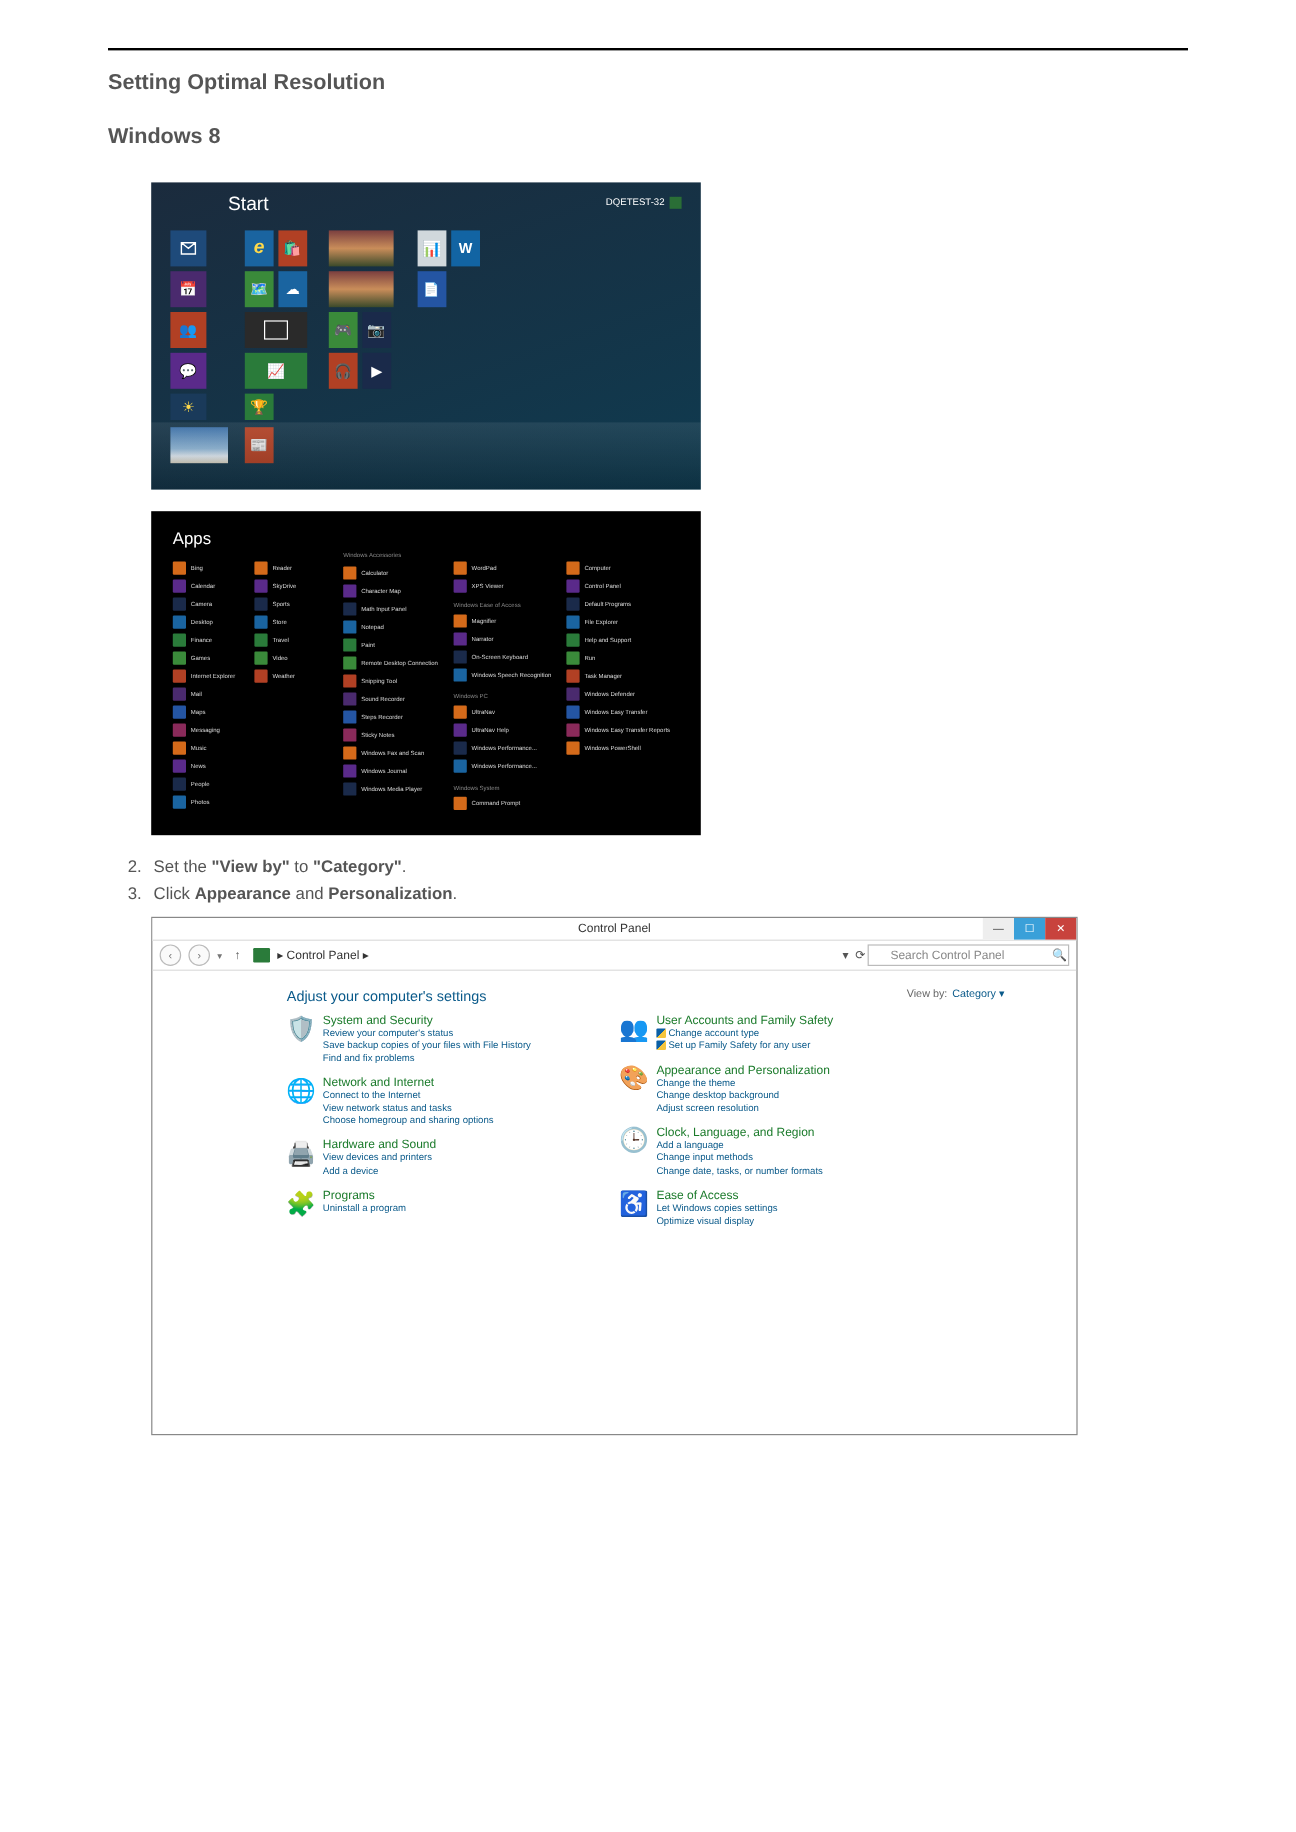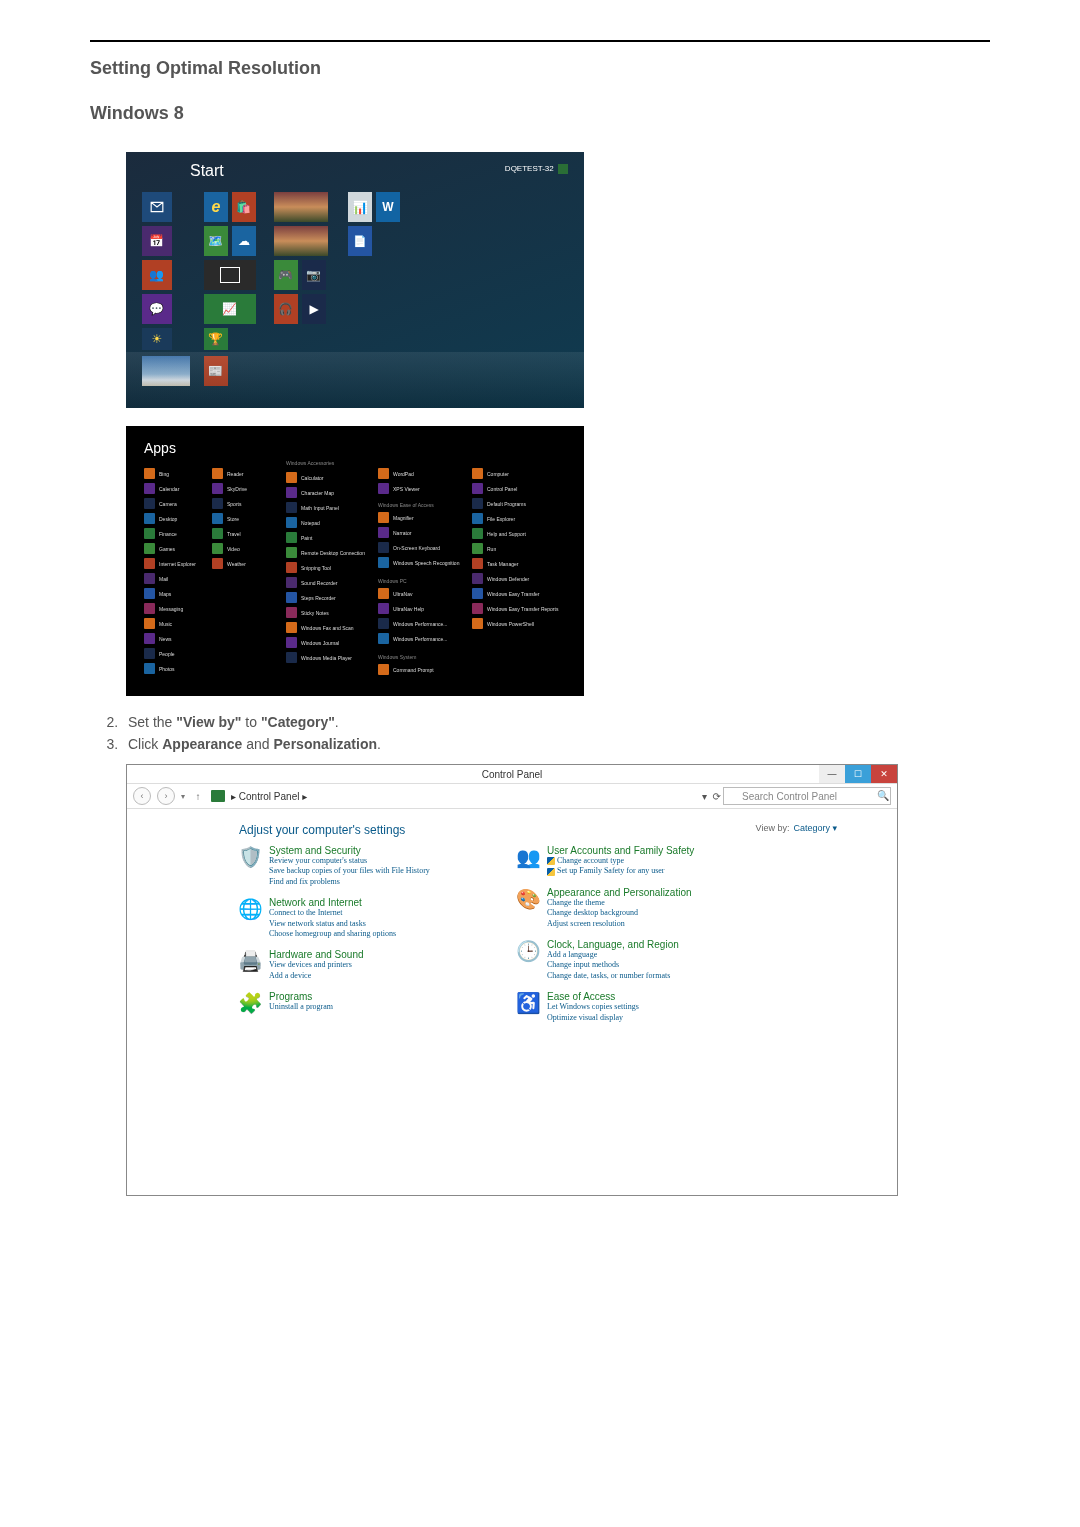--- a/index.html
+++ b/index.html
@@ -271,21 +271,20 @@
   }
   .cp-item-body .t {
     color: #1a7a2a;
     font-size: 10px;
     font-weight: 500;
   }
   .cp-item-body .s {
     color: #0a5a8a;
     font-size: 8px;
     line-height: 1.3;
-    font-family: Liberation Serif, serif;
   }
   .cp-item-body .s .shield {
     display: inline-block;
     width: 8px; height: 8px;
     background: linear-gradient(135deg, #0a5fa5 50%, #f5c53d 50%);
     border-radius: 1px;
     margin-right: 2px;
     vertical-align: middle;
   }
   .page-number {

